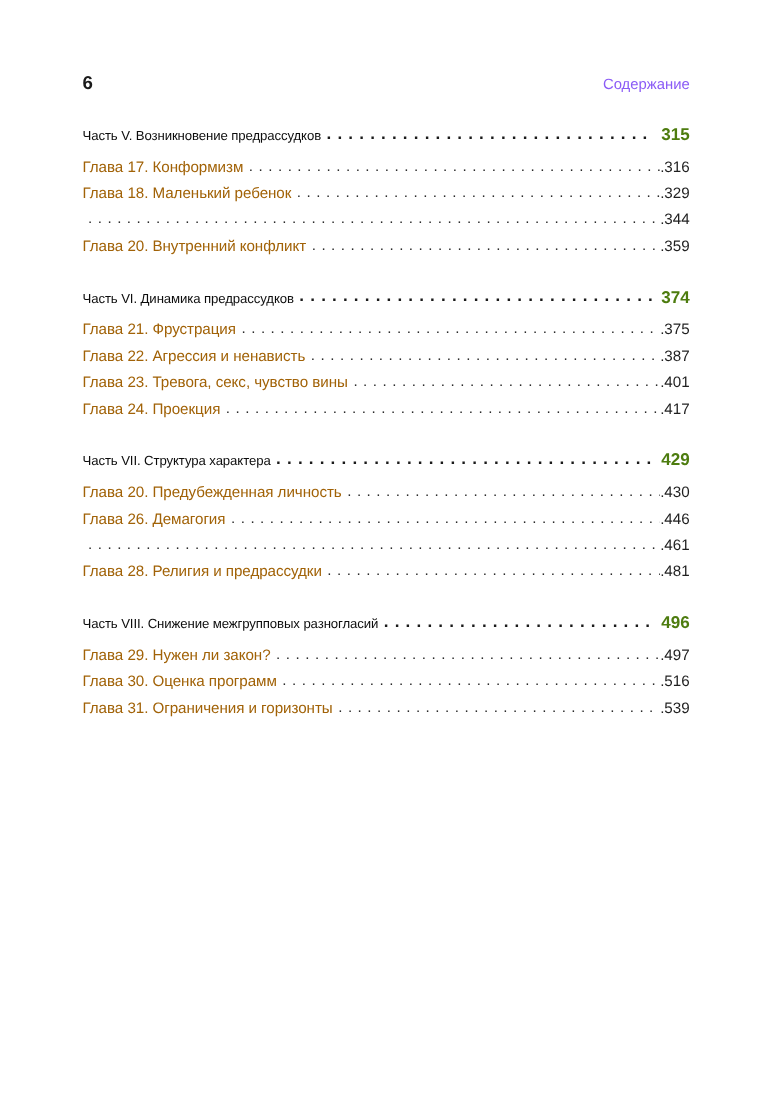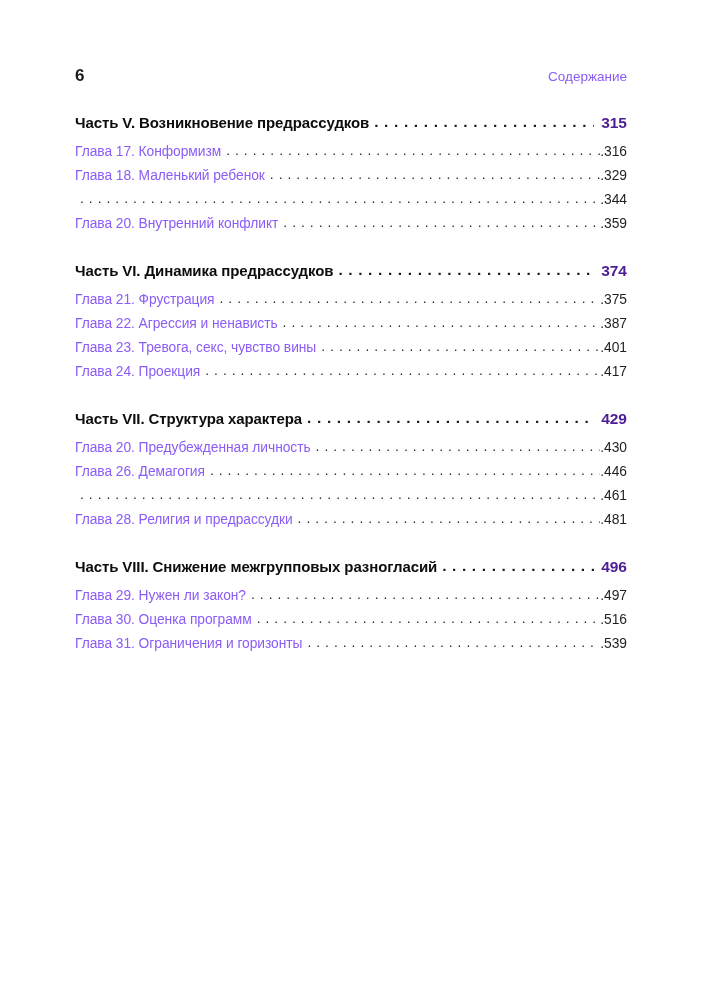--- a/index.html
+++ b/index.html
@@ -69,51 +69,51 @@
     width: 100%;
     white-space: nowrap;
   }
 
   
   .row-part {
     height: 24px;
     margin-bottom: 6px;
   }
   .row-part .label {
-    font-size: 15px;
-    font-weight: bold;
+    font-size: 12px;
+    font-weight: normal;
     color: #0d0d0d;
     letter-spacing: -0.1px;
   }
   .row-part .leader {
     flex: 1 1 auto;
     overflow: hidden;
     margin: 0 7px 0 5px;
     position: relative;
     top: -1px;
     font-size: 15.5px;
     font-weight: bold;
     color: #1a1a1a;
     letter-spacing: 5.6px;
   }
   .row-part .pageno {
     font-size: 15.5px;
     font-weight: bold;
-    color: #4c1d95;
+    color: #4d7c0f;
     text-align: left;
   }
 
   
   .row-chapter {
     height: 24px;
   }
   .row-chapter .label {
     font-size: 13.8px;
     font-weight: normal;
-    color: #8b5cf6;
+    color: #a16207;
     letter-spacing: -0.05px;
   }
   .row-chapter .leader {
     flex: 1 1 auto;
     overflow: hidden;
     margin-left: 5px;
     position: relative;
     top: -1px;
     font-size: 13.8px;
     color: #2b2b2b;

